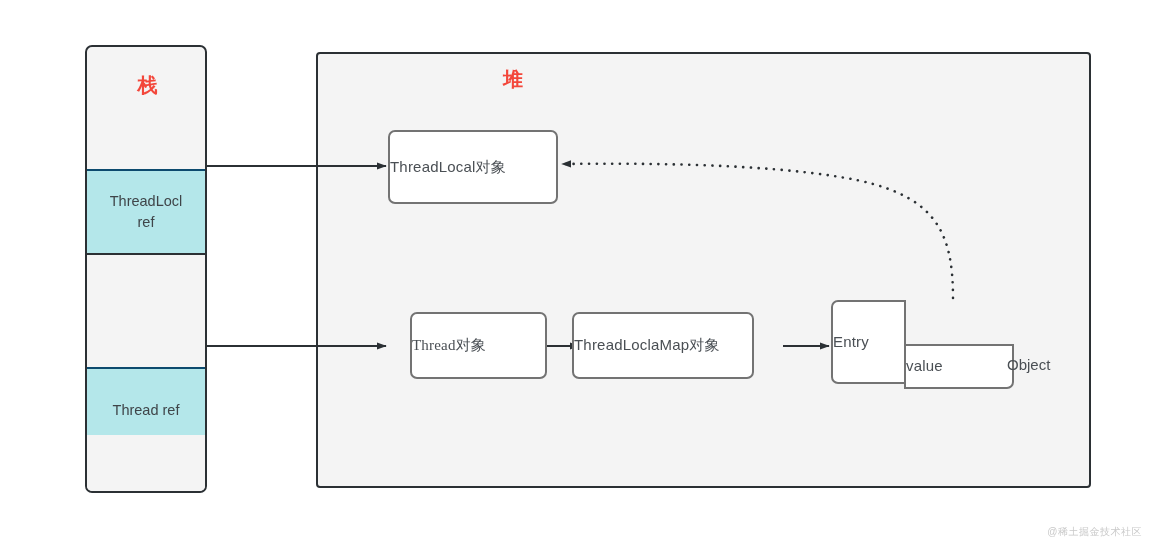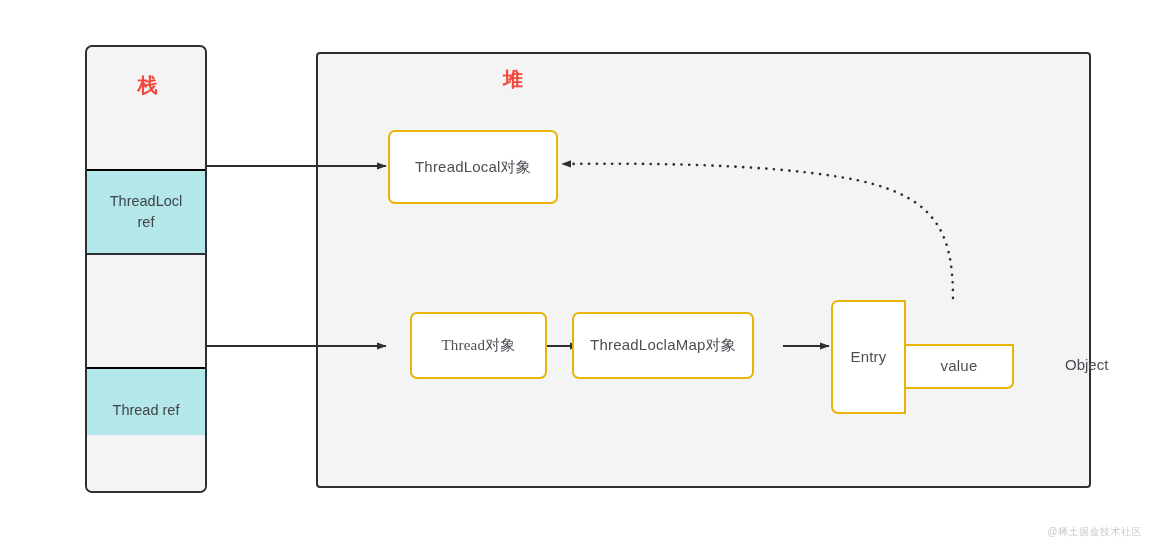--- a/index.html
+++ b/index.html
@@ -16,26 +16,26 @@
     width: 1164px;
     height: 551px;
     background: #ffffff;
     overflow: hidden;
   }
 
   
   .node {
     position: absolute;
     box-sizing: border-box;
-    border: 2px solid #eab308;
+    border: 2px solid #737373;
     border-radius: 7px;
     background: #ffffff;
     display: flex;
     align-items: center;
-    justify-content: center;
+    justify-content: flex-start;
     text-align: center;
     color: #4a4f54;
     font-size: 15px;
     line-height: 1.35;
     letter-spacing: .2px;
   }
 
   
   #stack-column {
     position: absolute;
@@ -60,21 +60,21 @@
     text-align: center;
     font-size: 14.5px;
     color: #3f4549;
     line-height: 1.45;
   }
   .stack-cell.plain {
     background: #f4f4f4;
   }
   .stack-cell.highlight {
     background: #b4e7ea;
-    border-top: 2px solid #000000;
+    border-top: 2px solid #0c4a6e;
     border-bottom: 2px solid #2b3034;
   }
   #stack-title {
     position: absolute;
     left: 0;
     top: 0;
     width: 122px;
     height: 77px;
     display: flex;
     align-items: center;
@@ -108,36 +108,36 @@
     font-weight: bold;
     letter-spacing: 1px;
   }
 
   
   #node-threadlocal-object { left: 388px; top: 130px; width: 170px; height: 74px; }
   #node-thread-object      { left: 410px; top: 312px; width: 137px; height: 67px; font-family: Liberation Serif, serif; }
   #node-threadlocalmap-object { left: 572px; top: 312px; width: 182px; height: 67px; }
 
   #node-entry {
-    left: 831px; top: 300px; width: 75px; height: 114px;
+    left: 831px; top: 300px; width: 75px; height: 84px;
     border-radius: 7px 0 0 7px;
   }
   #node-key {
     left: 904px; top: 300px; width: 99px; height: 45px;
     border-radius: 0 7px 0 0;
     margin-top: 44px;
   }
   #node-value {
     left: 904px; top: 344px; width: 110px; height: 45px;
     border-radius: 0 0 7px 0;
   }
 
   #label-object {
     position: absolute;
-    left: 1065px;
+    left: 1007px;
     top: 356px;
     font-size: 15px;
     color: #4a4f54;
   }
 
   
   #connectors {
     position: absolute;
     left: 0;
     top: 0;

